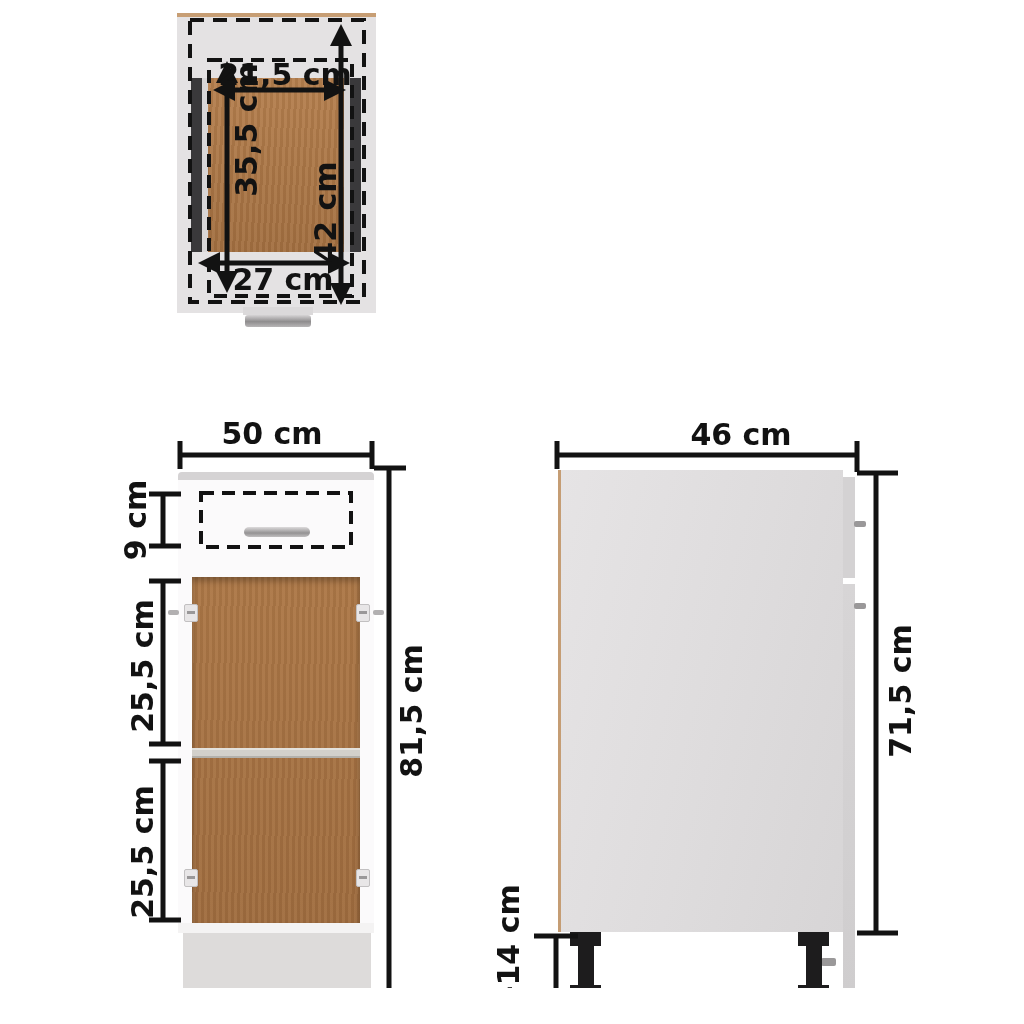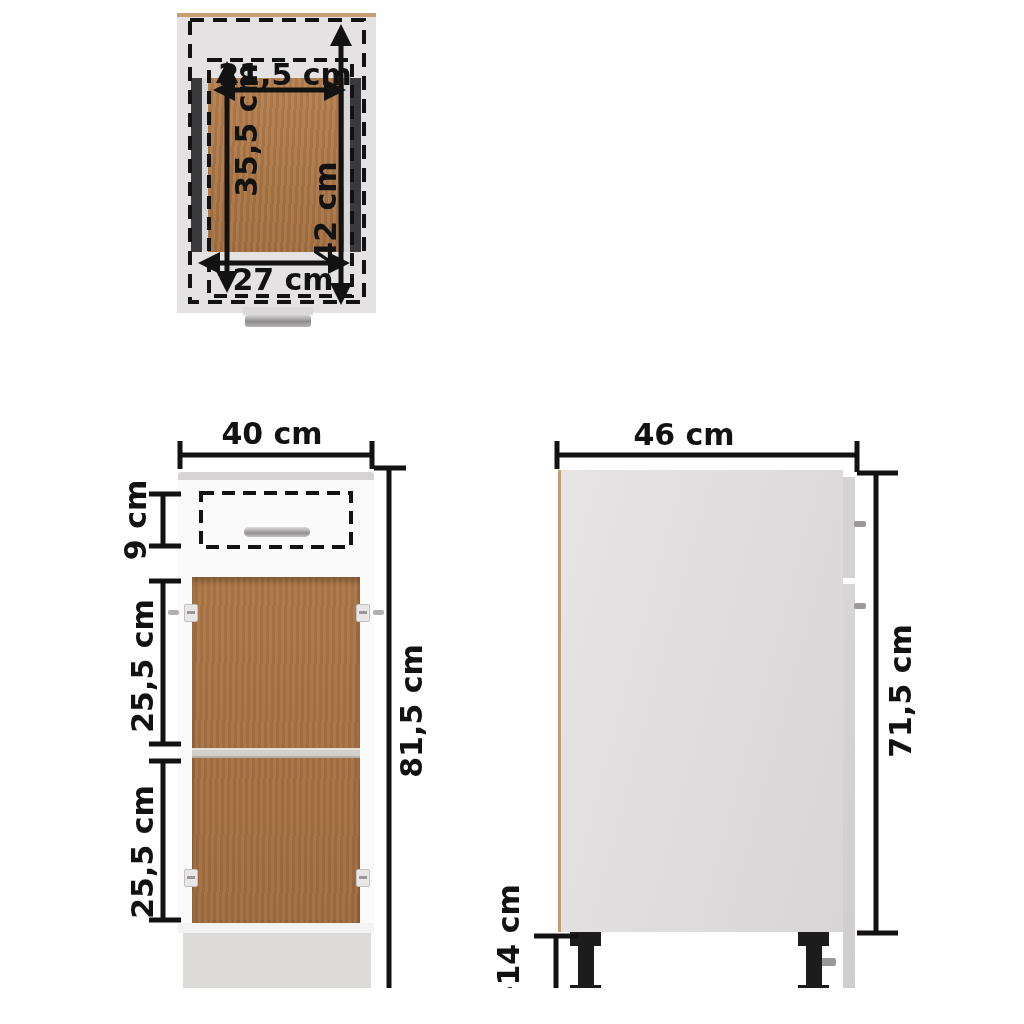--- a/index.html
+++ b/index.html
@@ -150,23 +150,23 @@
       <line x1="534" y1="936" x2="578" y2="936"></line>
       <line x1="534" y1="996" x2="578" y2="996"></line>
     </g>
   </svg>
 
   <div class="dim-label" style="left:285px;top:75px">21,5 cm</div>
   <div class="dim-label vert" style="left:247px;top:130px">35,5 cm</div>
   <div class="dim-label vert" style="left:326px;top:212px">42 cm</div>
   <div class="dim-label" style="left:283px;top:280px">27 cm</div>
 
-  <div class="dim-label" style="left:272px;top:434px">40 cm</div>
+  <div class="dim-label" style="left:272px;top:434px">50 cm</div>
   <div class="dim-label vert" style="left:136px;top:520px">9 cm</div>
   <div class="dim-label vert" style="left:143px;top:666px">25,5 cm</div>
   <div class="dim-label vert" style="left:143px;top:852px">25,5 cm</div>
   <div class="dim-label vert" style="left:412px;top:711px">81,5 cm</div>
 
-  <div class="dim-label" style="left:684px;top:435px">46 cm</div>
+  <div class="dim-label" style="left:741px;top:435px">46 cm</div>
   <div class="dim-label vert" style="left:901px;top:691px">71,5 cm</div>
   <div class="dim-label vert" style="left:509px;top:962px">10-14 cm</div>
 
 </div>
 
 </body></html>

